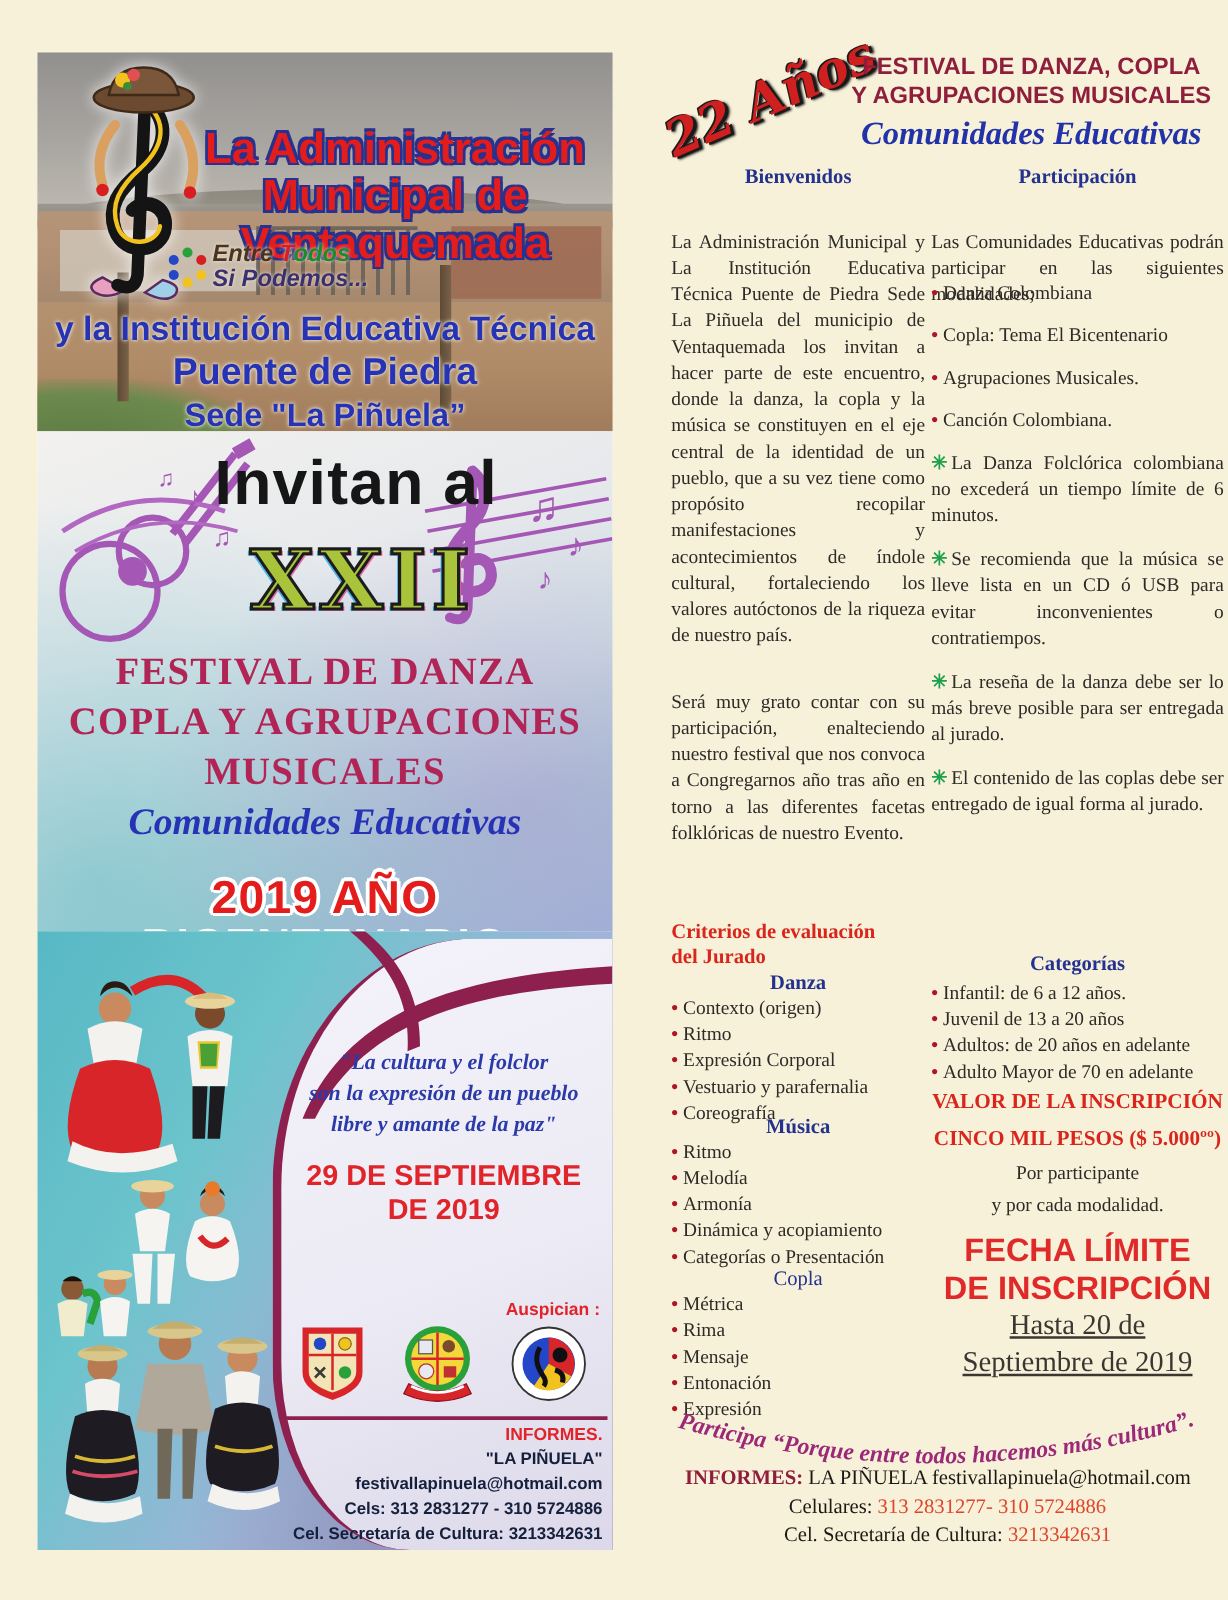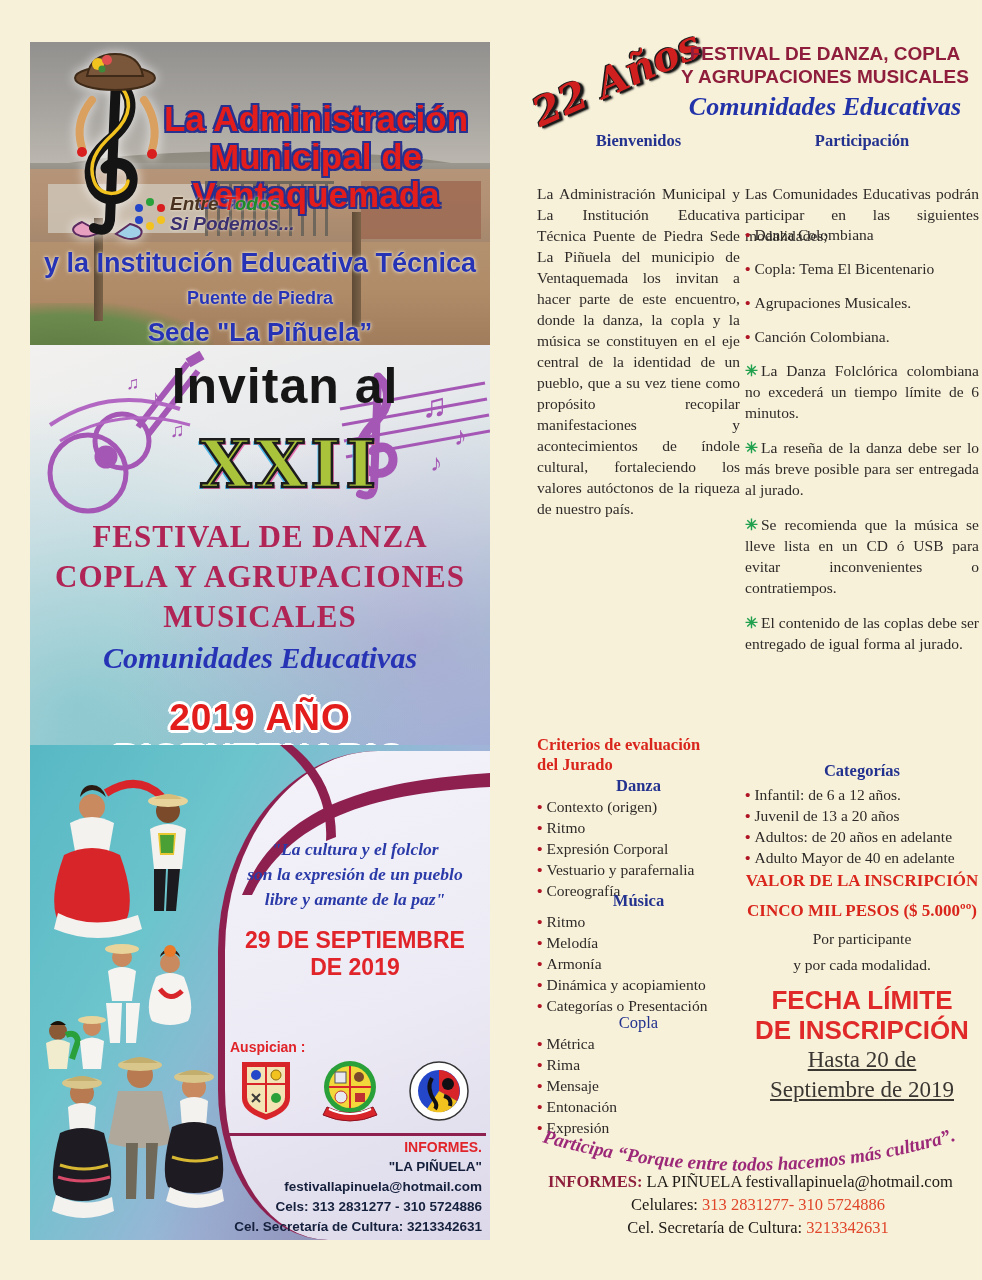--- a/index.html
+++ b/index.html
@@ -37,21 +37,21 @@
   .adm-title { position:absolute; left:118px; top:58px; width:336px; text-align:center;
     font-family:"Liberation Sans",sans-serif; font-weight:bold; font-size:35px; line-height:38px; color:#e31c1c;
     text-shadow:-2px -2px 0 #27318f, 2px -2px 0 #27318f, -2px 2px 0 #27318f, 2px 2px 0 #27318f; }
   .slogan { position:absolute; left:140px; top:152px; width:300px; font-family:"Liberation Sans",sans-serif;
     font-style:italic; font-weight:bold; font-size:19px; line-height:20px; text-shadow:0 0 3px #f5ead5; }
   .slogan .circle-logo { position:absolute; left:-38px; top:2px; width:36px; height:36px; }
   .inst-title { position:absolute; left:0; top:204px; width:460px; text-align:center;
     font-family:"Liberation Sans",sans-serif; font-weight:bold; color:#2733b5;
     text-shadow:0 0 4px #efe6d0, 0 0 2px #efe6d0; }
   .inst-l1 { font-size:27px; line-height:34px; }
-  .inst-l2 { font-size:18px; line-height:36px; }
+  .inst-l2 { font-size:30px; line-height:36px; }
   .inst-l3 { font-size:26px; line-height:32px; }
 
   .mascot { position:absolute; left:22px; top:10px; width:140px; height:200px; filter:drop-shadow(0 0 6px #ffffffcc); }
 
   
   .invite-sec { position:absolute; left:0; top:303px; width:460px; height:400px; overflow:hidden;
     background:
       radial-gradient(ellipse at 85% 75%, rgba(170,150,210,.55) 0%, transparent 55%),
       radial-gradient(ellipse at 10% 90%, rgba(110,190,200,.6) 0%, transparent 60%),
       linear-gradient(160deg,#f2f1ef 0%,#e7e9ec 35%,#cfe0e2 60%,#a9cfd4 80%,#9fb7d8 100%); }
@@ -77,21 +77,21 @@
   .panel { position:absolute; left:188px; top:6px; width:272px; height:489px;
     background:linear-gradient(160deg,#f4f3fa 0%,#eceaf4 55%,#dcd8ea 100%);
     border-radius:160px 0 0 110px/200px 0 0 150px; border-left:7px solid #8e2050; }
   .swoosh { position:absolute; left:0; top:0; width:460px; height:220px; pointer-events:none; }
   .quote { position:absolute; left:200px; top:92px; width:250px; text-align:center;
     font-style:italic; font-weight:bold; font-size:17.5px; line-height:25px; color:#2a3aa8; }
   .ev-date { position:absolute; left:200px; top:182px; width:250px; text-align:center;
     font-family:"Liberation Sans",sans-serif; font-weight:900; font-size:23px; line-height:27px; color:#e0242a; }
   .ev-venue { position:absolute; left:200px; top:240px; width:250px; text-align:center;
     font-family:"Liberation Sans",sans-serif; font-weight:900; font-size:20px; line-height:24px; color:#e0242a; }
-  .auspician { position:absolute; left:200px; top:294px; width:250px; text-align:left;
+  .auspician { position:absolute; left:200px; top:294px; width:250px; text-align:right;
     font-family:"Liberation Sans",sans-serif; font-weight:bold; font-size:14px; color:#e0242a; }
   .sponsors { position:absolute; left:196px; top:312px; width:258px; height:68px; display:flex; justify-content:space-around; align-items:center; }
   .divider { position:absolute; left:196px; top:388px; width:260px; height:3px; background:#8e2050; }
   .informes-lbl { position:absolute; left:200px; top:394px; width:252px; text-align:right;
     font-family:"Liberation Sans",sans-serif; font-weight:bold; font-size:14px; color:#e0242a; }
   .contact { position:absolute; left:178px; top:412px; width:274px; text-align:right;
     font-family:"Liberation Sans",sans-serif; font-weight:bold; font-size:13.5px; line-height:20px; color:#15203c; }
 
   .dancers { position:absolute; left:0; top:0; width:210px; height:495px; }
 
@@ -358,20 +358,21 @@
   <div class="r-title">
     <div>FESTIVAL DE DANZA, COPLA</div>
     <div>Y AGRUPACIONES MUSICALES</div>
   </div>
   <div class="r-script">Comunidades Educativas</div>
 
   <div class="col col1">
     <div class="sect" style="top:130px">
       <h3 class="navy">Bienvenidos</h3>
       <p class="just">La Administración Municipal y La Institución Educativa Técnica Puente de Piedra Sede La Piñuela del municipio de Ventaquemada los invitan a hacer parte de este encuentro, donde la danza, la copla y la música se constituyen en el eje central de la identidad de un pueblo, que a su vez tiene como propósito recopilar manifestaciones y acontecimientos de índole cultural, fortaleciendo los valores autóctonos de la riqueza de nuestro país.</p>
+      <p class="just">Será muy grato contar con su participación, enalteciendo nuestro festival que nos convoca a Congregarnos año tras año en torno a las diferentes facetas folklóricas de nuestro Evento.</p>
     </div>
 
     <div class="sect" style="top:735px">
       <h3 class="red2">
         <span>Criterios de evaluación</span><br>
         <span>del Jurado</span>
       </h3>
       <h3 class="navy" style="margin-bottom:0">Danza</h3>
       <ul class="crit">
         <li><span class="b">•</span><span>Contexto (origen)</span></li>
@@ -411,31 +412,31 @@
       <p class="just">Las Comunidades Educativas podrán participar en las siguientes modalidades;</p>
     </div>
     <div class="sect" style="top:224px">
       <div class="modal-item"><span class="b">•</span><span>Danza Colombiana</span></div>
       <div class="modal-item"><span class="b">•</span><span>Copla: Tema El Bicentenario</span></div>
       <div class="modal-item"><span class="b">•</span><span>Agrupaciones Musicales.</span></div>
       <div class="modal-item"><span class="b">•</span><span>Canción Colombiana.</span></div>
     </div>
     <div class="sect" style="top:360px">
       <div class="note"><span class="star">✳</span><span>La Danza Folclórica colombiana no excederá un tiempo límite de 6 minutos.</span></div>
+      <div class="note"><span class="star">✳</span><span>Se recomienda que la música se lleve lista en un CD ó USB para evitar inconvenientes o contratiempos.</span></div>
       <div class="note"><span class="star">✳</span><span>La reseña de la danza debe ser lo más breve posible para ser entregada al jurado.</span></div>
-      <div class="note"><span class="star">✳</span><span>Se recomienda que la música se lleve lista en un CD ó USB para evitar inconvenientes o contratiempos.</span></div>
       <div class="note"><span class="star">✳</span><span>El contenido de las coplas debe ser entregado de igual forma al jurado.</span></div>
     </div>
     <div class="sect" style="top:760px">
       <h3 class="navy">Categorías</h3>
       <ul class="crit">
         <li><span class="b">•</span><span>Infantil: de 6 a 12 años.</span></li>
         <li><span class="b">•</span><span>Juvenil de 13 a 20 años</span></li>
         <li><span class="b">•</span><span>Adultos: de 20 años en adelante</span></li>
-        <li><span class="b">•</span><span>Adulto Mayor de 40 en adelante</span></li>
+        <li><span class="b">•</span><span>Adulto Mayor de 70 en adelante</span></li>
       </ul>
     </div>
     <div class="sect valor" style="top:866px">
       <div>VALOR DE LA INSCRIPCIÓN</div>
       <div>CINCO MIL PESOS ($ 5.000ºº)</div>
       <div class="valor-sub">Por participante</div>
       <div class="valor-sub">y por cada modalidad.</div>
     </div>
     <div class="sect" style="top:985px">
       <div class="fecha">FECHA LÍMITE</div>

